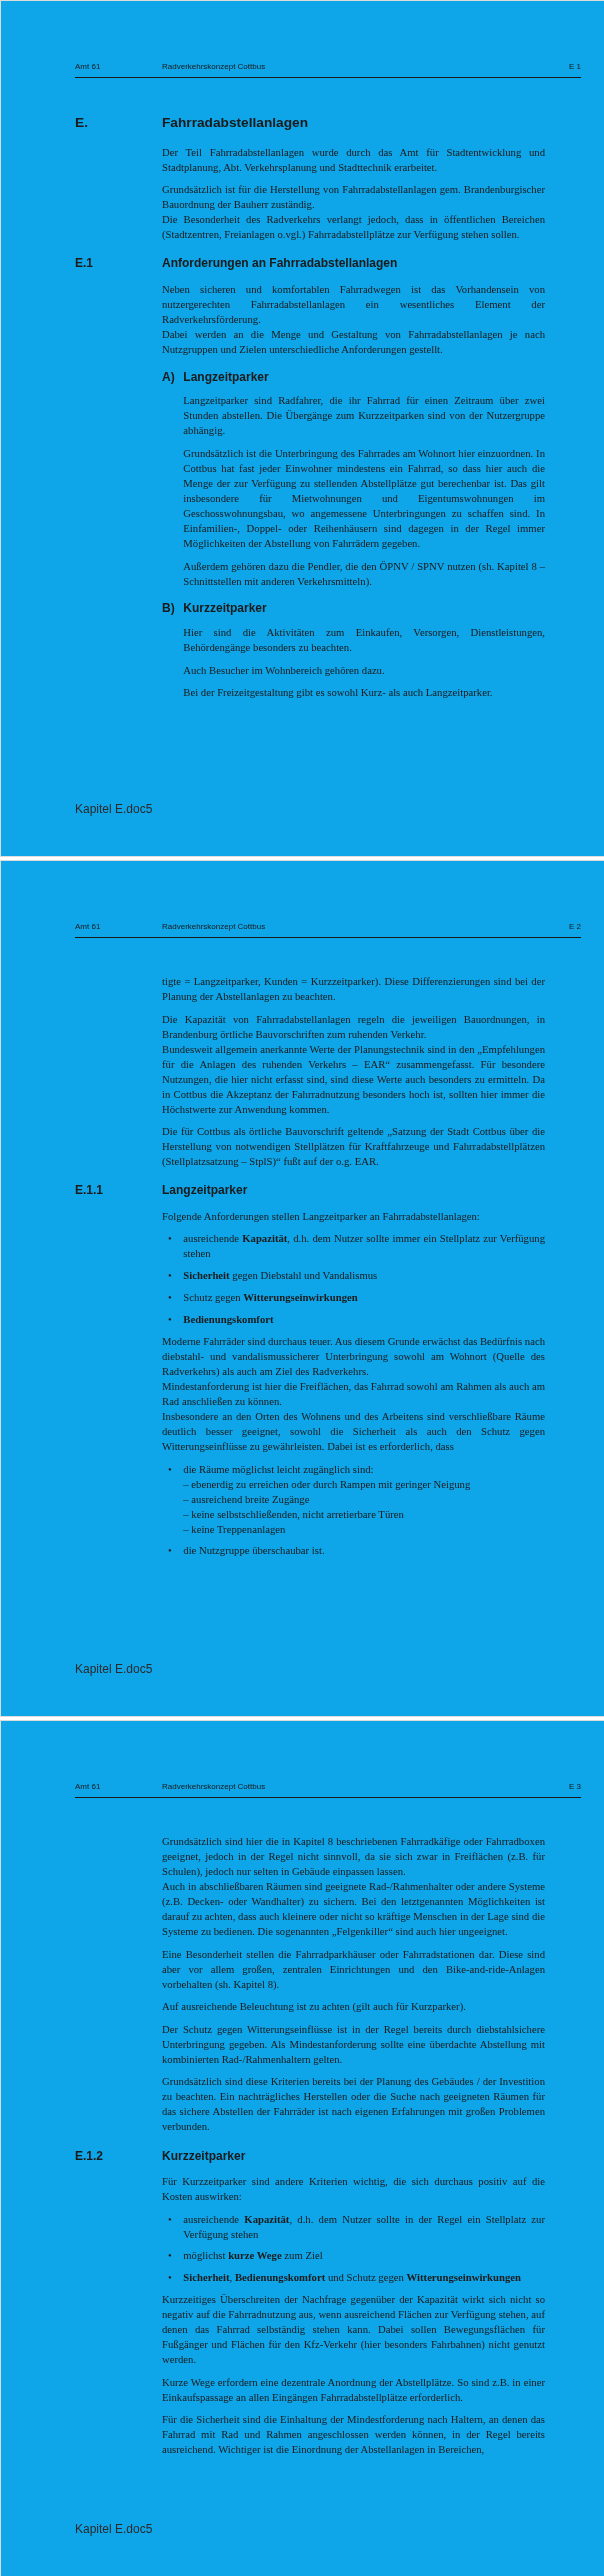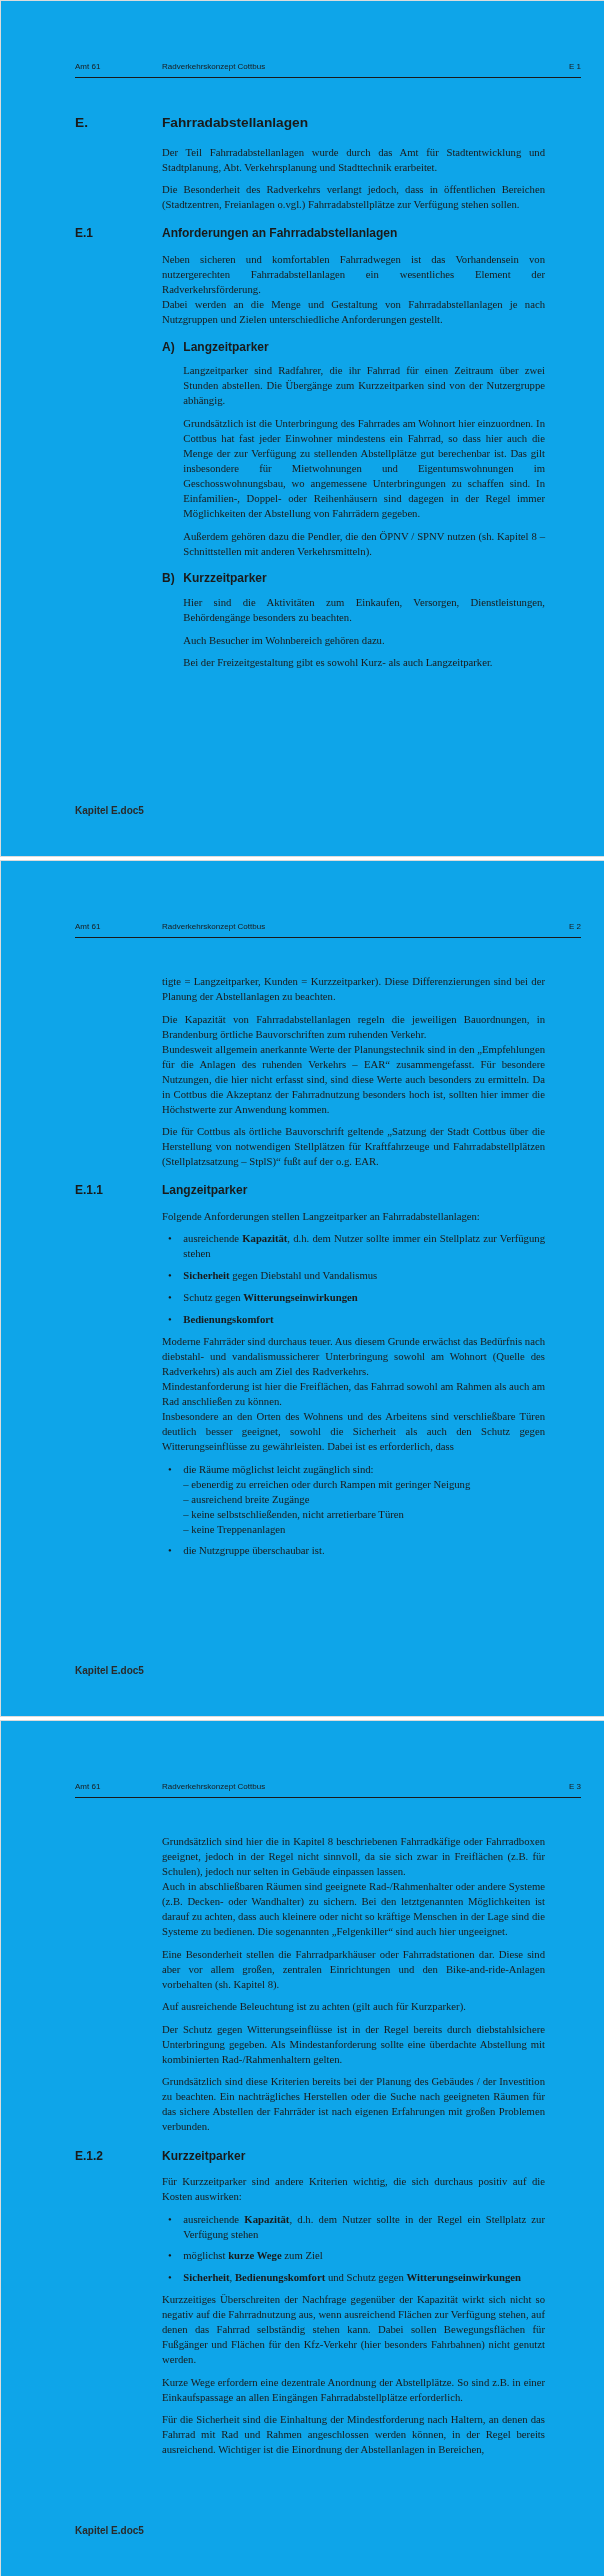--- a/index.html
+++ b/index.html
@@ -89,43 +89,43 @@
     content:"\2022";
     position:absolute;
     left:6.1px; top:0;
   }
   .subdash { text-align:left; }
 
   .pfoot {
     position:absolute;
     left:74px; bottom:40px;
     font-family:"Liberation Sans","DejaVu Sans",sans-serif;
-    font-size:10px;
+    font-size:12px;
     color:#2a2a2a;
-    font-weight:bold;
   }
 </style>
 </head>
 <body>
 
 <div class="page">
   <div class="phead">
     <span class="ph-left">Amt 61</span>
     <span class="ph-center">Radverkehrskonzept Cottbus</span>
     <span class="ph-right">E 1</span>
   </div>
   <div class="prule"></div>
 
   <div class="pbody">
     <h1 class="doctitle">
       <span class="hnum">E.</span>
       <span>Fahrradabstellanlagen</span>
     </h1>
 
     <p class="para">Der Teil Fahrradabstellanlagen wurde durch das Amt für Stadtentwicklung und Stadtplanung, Abt. Verkehrsplanung und Stadttechnik erarbeitet.</p>
+    <p class="para tight">Grundsätzlich ist für die Herstellung von Fahrradabstellanlagen gem. Brandenburgischer Bauordnung der Bauherr zuständig.</p>
     <p class="para">Die Besonderheit des Radverkehrs verlangt jedoch, dass in öffentlichen Bereichen (Stadtzentren, Freianlagen o.vgl.) Fahrradabstellplätze zur Verfügung stehen sollen.</p>
 
     <h2 class="sec">
       <span class="secnum">E.1</span>
       <span>Anforderungen an Fahrradabstellanlagen</span>
     </h2>
 
     <p class="para tight">Neben sicheren und komfortablen Fahrradwegen ist das Vorhandensein von nutzergerechten Fahrradabstellanlagen ein wesentliches Element der Radverkehrsförderung.</p>
     <p class="para">Dabei werden an die Menge und Gestaltung von Fahrradabstellanlagen je nach Nutzgruppen und Zielen unterschiedliche Anforderungen gestellt.</p>
 
@@ -177,21 +177,21 @@
     </div>
     <div class="bullet">
       <span><span>Schutz gegen </span><b>Witterungseinwirkungen</b></span>
     </div>
     <div class="bullet">
       <span><b>Bedienungskomfort</b></span>
     </div>
 
     <p class="para tight">Moderne Fahrräder sind durchaus teuer. Aus diesem Grunde erwächst das Bedürfnis nach diebstahl- und vandalismussicherer Unterbringung sowohl am Wohnort (Quelle des Radverkehrs) als auch am Ziel des Radverkehrs.</p>
     <p class="para tight">Mindestanforderung ist hier die Freiflächen, das Fahrrad sowohl am Rahmen als auch am Rad anschließen zu können.</p>
-    <p class="para">Insbesondere an den Orten des Wohnens und des Arbeitens sind verschließbare Türen deutlich besser geeignet, sowohl die Sicherheit als auch den Schutz gegen Witterungseinflüsse zu gewährleisten. Dabei ist es erforderlich, dass</p>
+    <p class="para">Insbesondere an den Orten des Wohnens und des Arbeitens sind verschließbare Räume deutlich besser geeignet, sowohl die Sicherheit als auch den Schutz gegen Witterungseinflüsse zu gewährleisten. Dabei ist es erforderlich, dass</p>
 
     <div class="bullet">
       <span>die Räume möglichst leicht zugänglich sind:</span>
       <div class="subdash">– ebenerdig zu erreichen oder durch Rampen mit geringer Neigung</div>
       <div class="subdash">– ausreichend breite Zugänge</div>
       <div class="subdash">– keine selbstschließenden, nicht arretierbare Türen</div>
       <div class="subdash">– keine Treppenanlagen</div>
     </div>
     <div class="bullet">
       <span>die Nutzgruppe überschaubar ist.</span>

